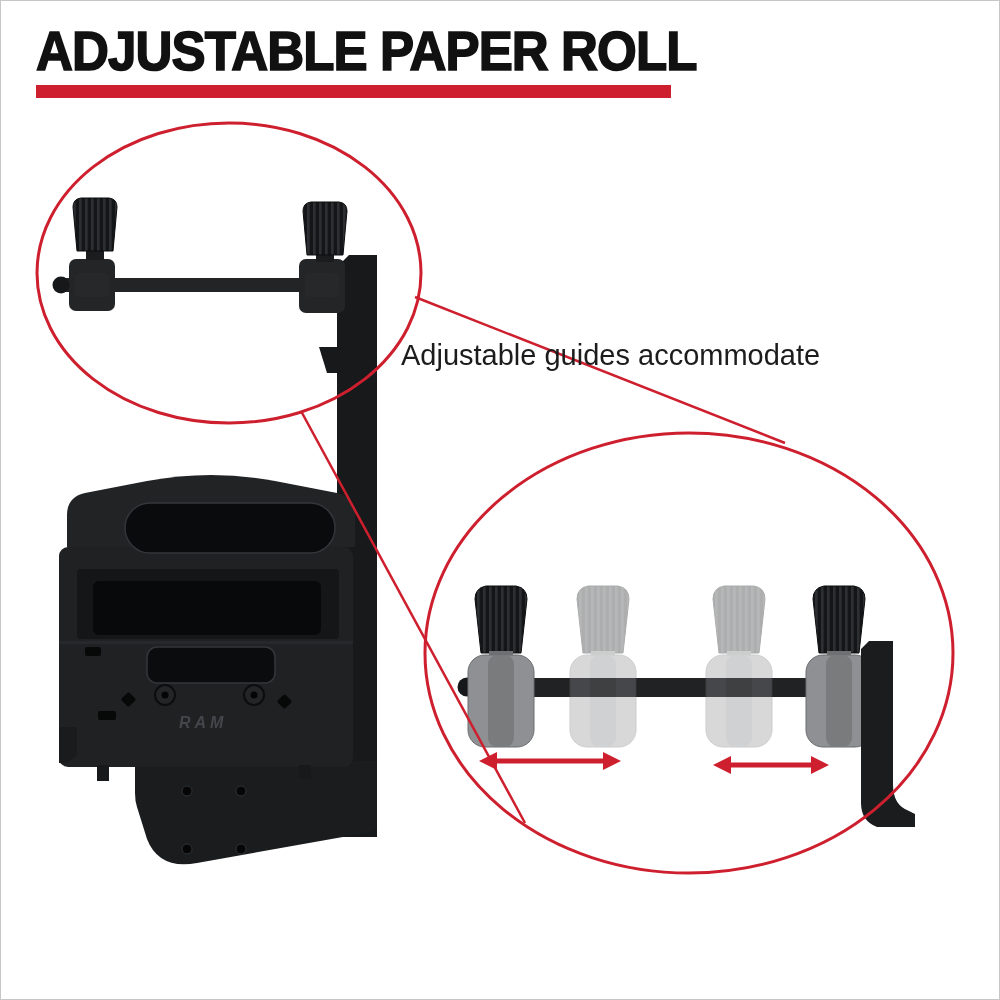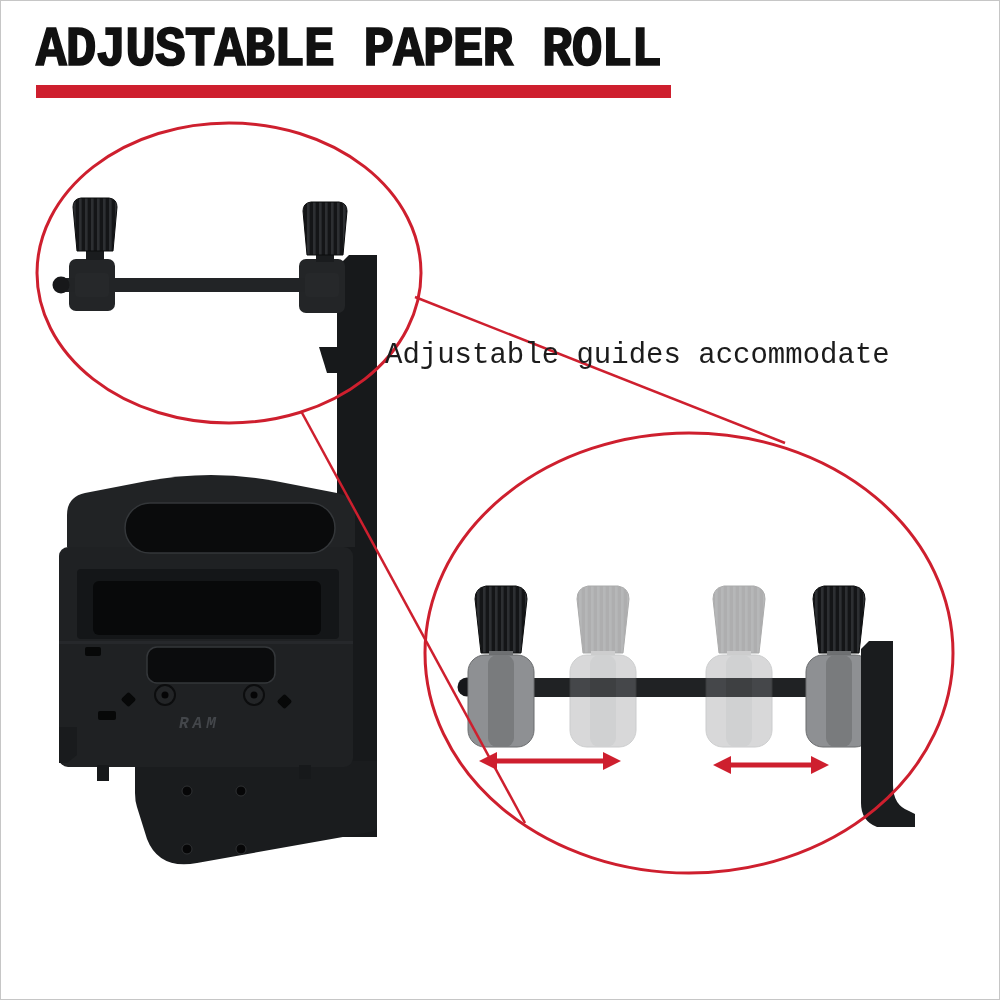--- a/index.html
+++ b/index.html
@@ -3,21 +3,21 @@
 <meta charset="utf-8">
 <style>
   html,body{margin:0;padding:0;background:#fff;}
   .page{
     position:relative;
     width:1000px;height:1000px;
     background:#ffffff;
     border:1px solid #c6c6c6;
     box-sizing:border-box;
     overflow:hidden;
-    font-family:Liberation Mono, monospace;
+    font-family:Liberation Sans, sans-serif;
   }
   .title{
     position:absolute;
     left:35px;top:18px;
     font-size:55px;
     font-weight:700;
     color:#111;
     letter-spacing:-1px;
     -webkit-text-stroke:1.6px #111;
     transform:scaleX(0.93);
@@ -25,21 +25,21 @@
     white-space:nowrap;
   }
   .title-underline{
     position:absolute;
     left:35px;top:84px;
     width:635px;height:13px;
     background:#ce1f2e;
   }
   .annotation{
     position:absolute;
-    left:384px;top:336px;
+    left:400px;top:336px;
     font-size:29px;
     line-height:37px;
     color:#1c1c1c;
     white-space:nowrap;
   }
   svg.art{
     position:absolute;
     left:0;top:0;
     width:1000px;height:1000px;
   }

